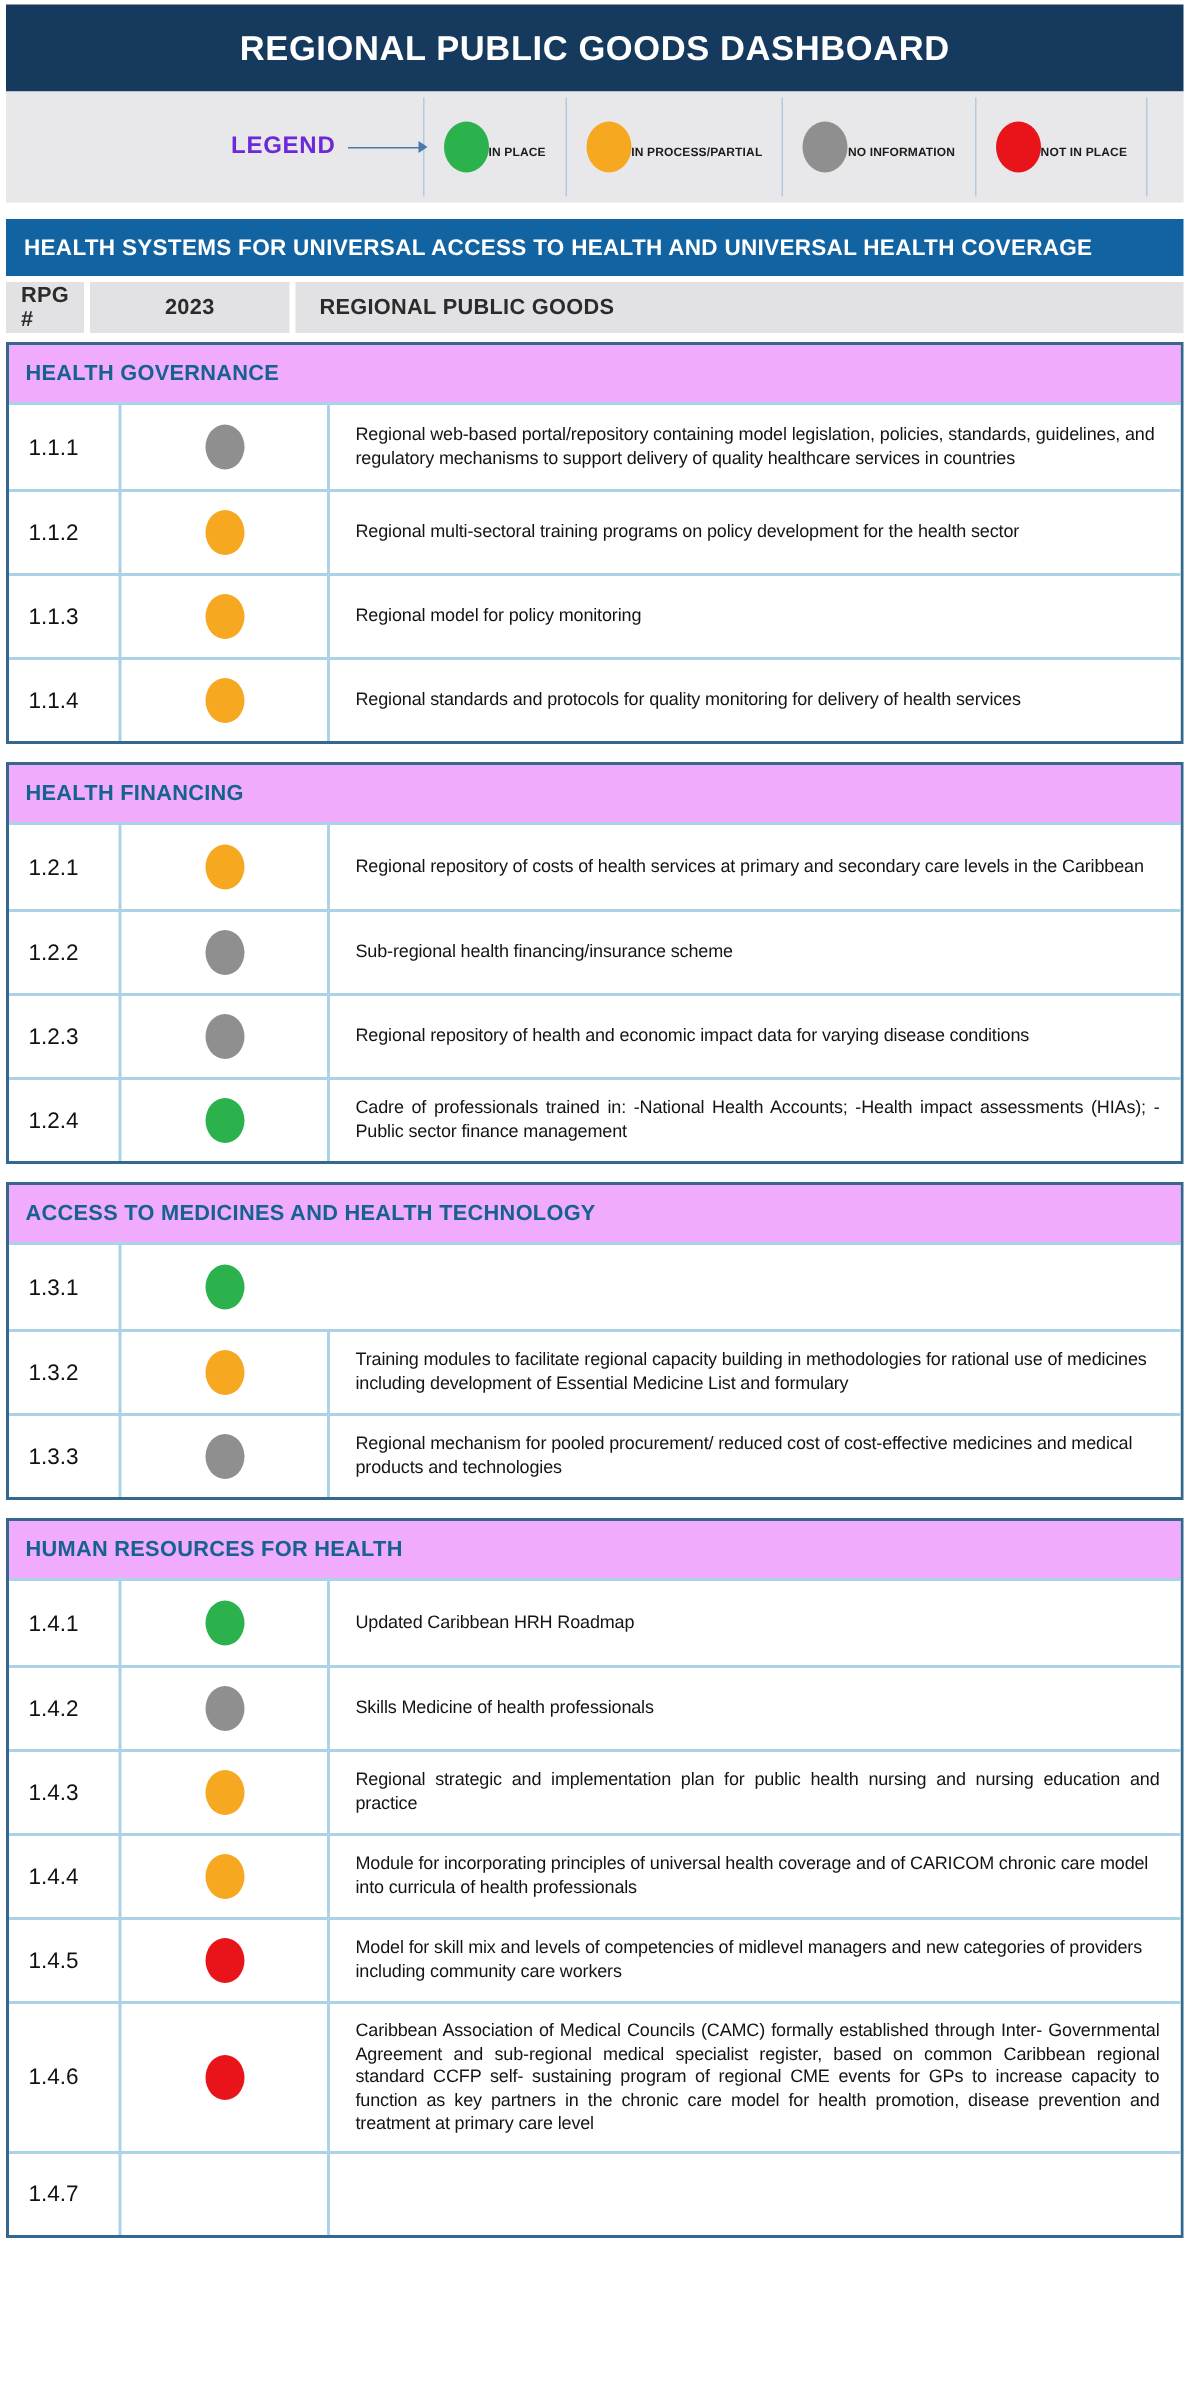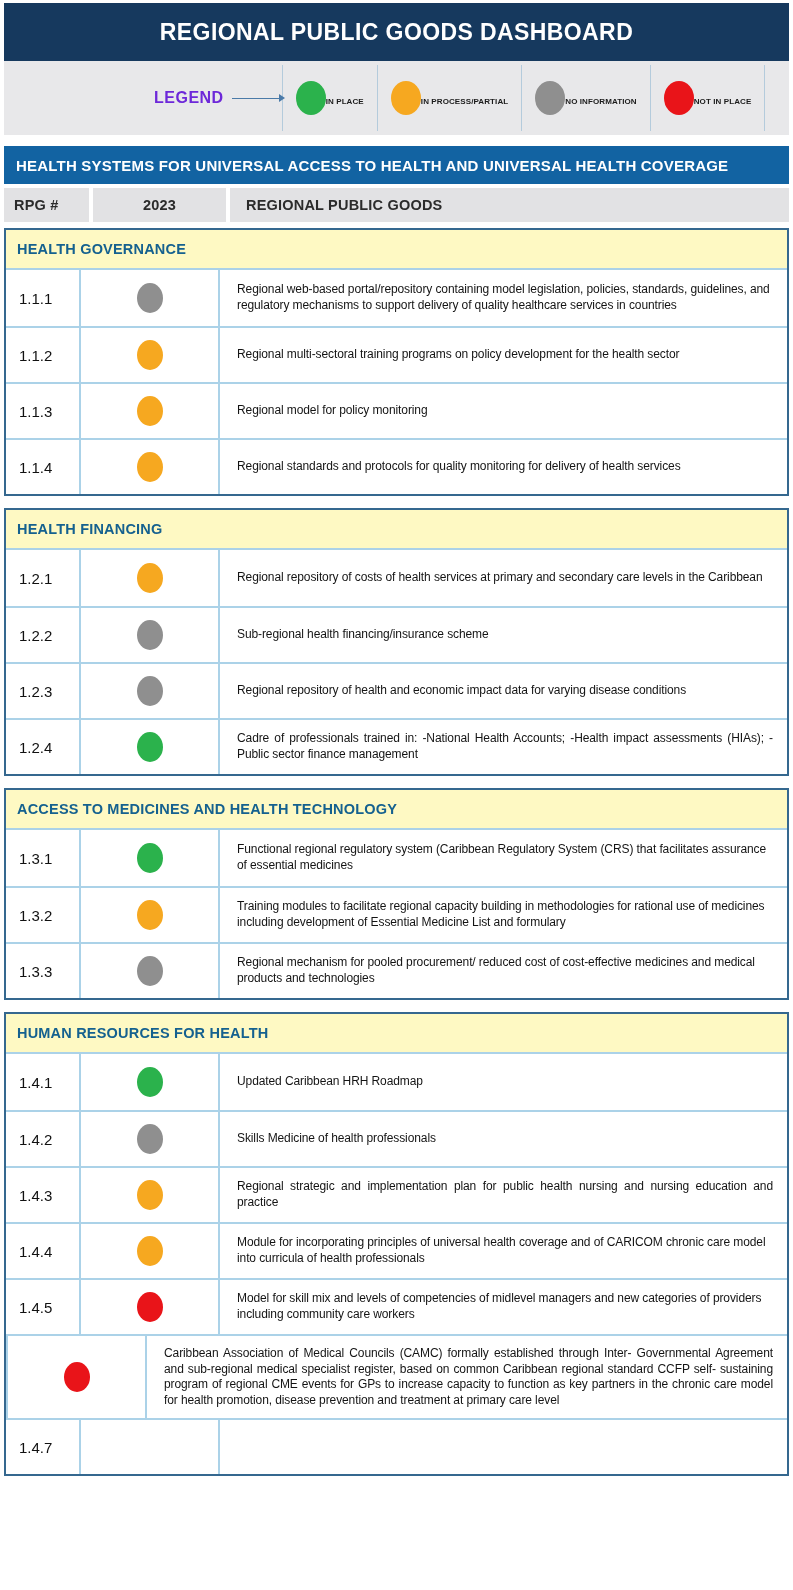--- a/index.html
+++ b/index.html
@@ -66,33 +66,33 @@
   .banner span {
     color: #ffffff; font-size: 15px; font-weight: 700; letter-spacing: 0.2px;
   }
 
   
   .col-header { display: flex; gap: 4px; margin-top: 4px; height: 34px; }
   .col-header > div {
     background: #e2e2e4; display: flex; align-items: center;
     font-size: 14.5px; font-weight: 600; color: #2b2b2b; letter-spacing: 0.2px;
   }
-  .col-rpg   { width: 85px; padding-left: 10px; }
+  .col-rpg   { width: 52px; padding-left: 10px; }
   .col-year  { width: 133px; justify-content: center; font-weight: 700; }
   .col-goods { flex: 1; padding-left: 16px; }
 
   
   #sections { margin-top: 6px; }
   .section {
     border: 2px solid #35688f;
     margin-bottom: 12px;
     background: #ffffff;
   }
   .section-header {
-    background: #fef9c3;
+    background: #f0abfc;
     min-height: 40px;
     display: flex; align-items: center;
     padding-left: 11px;
     font-size: 14.5px; font-weight: 700; color: #15618f; letter-spacing: 0.2px;
     border-bottom: 2px solid #abd2e8;
   }
   .row { display: flex; align-items: stretch; min-height: 56px; background: #ffffff; }
   .row + .row { border-top: 2px solid #abd2e8; }
   .cell-id {
     width: 73px; flex: 0 0 73px;
@@ -253,23 +253,20 @@
   </section>
 
   <section class="section">
     <div class="section-header">ACCESS TO MEDICINES AND HEALTH TECHNOLOGY</div>
     <div class="rows">
   <div class="row">
     <div class="cell-id">1.3.1</div>
     <div class="cell-status">
       <span class="dot" style="background: rgb(43, 178, 76);"></span>
     </div>
-    <div class="cell-text">
-              <span>Functional regional regulatory system (Caribbean Regulatory System (CRS) that facilitates assurance of essential medicines</span>
-            </div>
   </div>
 
   <div class="row">
     <div class="cell-id">1.3.2</div>
     <div class="cell-status">
       <span class="dot" style="background: rgb(246, 168, 32);"></span>
     </div>
     <div class="cell-text">
               <span>Training modules to facilitate regional capacity building in methodologies for rational use of medicines including development of Essential Medicine List and formulary</span>
             </div>
@@ -334,20 +331,21 @@
     <div class="cell-id">1.4.5</div>
     <div class="cell-status">
       <span class="dot" style="background: rgb(233, 20, 25);"></span>
     </div>
     <div class="cell-text">
               <span>Model for skill mix and levels of competencies of midlevel managers and new categories of providers including community care workers</span>
             </div>
   </div>
 
   <div class="row">
+    <div class="cell-id">1.4.6</div>
     <div class="cell-status">
       <span class="dot" style="background: rgb(233, 20, 25);"></span>
     </div>
     <div class="cell-text justify">
               <span>Caribbean Association of Medical Councils (CAMC) formally established through Inter- Governmental Agreement and sub-regional medical specialist register, based on common Caribbean regional standard CCFP self- sustaining program of regional CME events for GPs to increase capacity to function as key partners in the chronic care model for health promotion, disease prevention and treatment at primary care level</span>
             </div>
   </div>
 
   <div class="row">
     <div class="cell-id">1.4.7</div>

